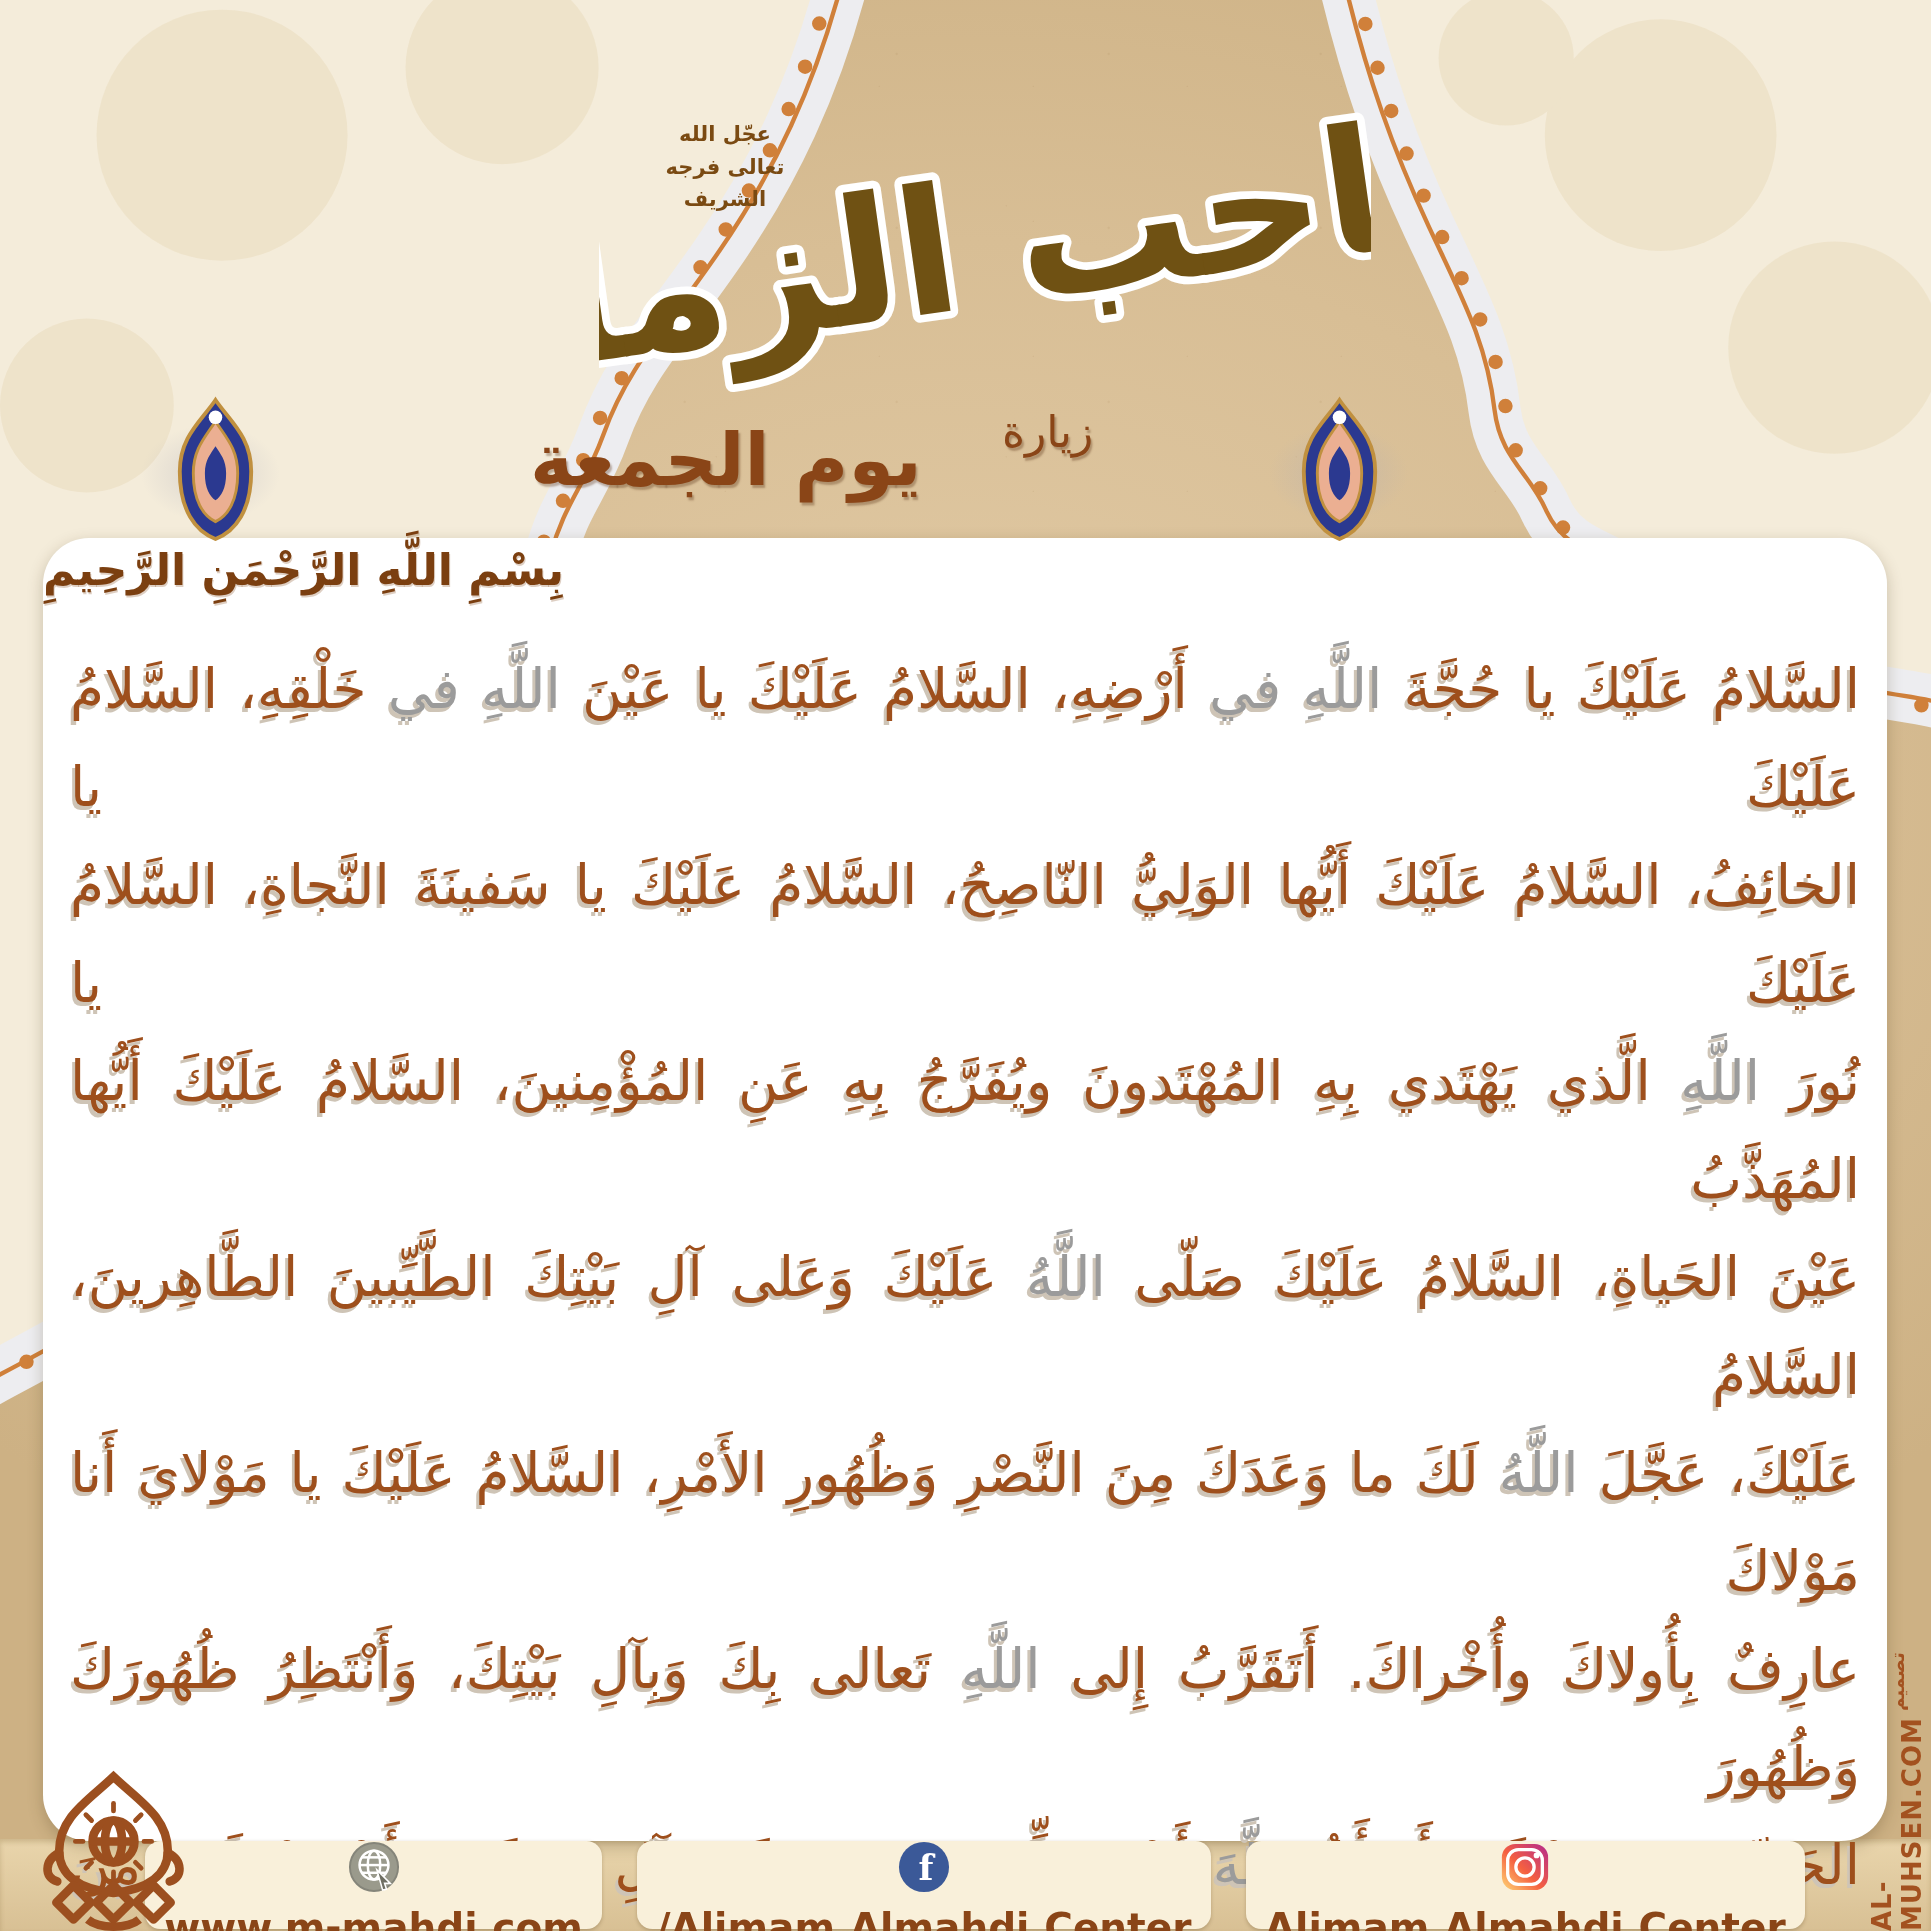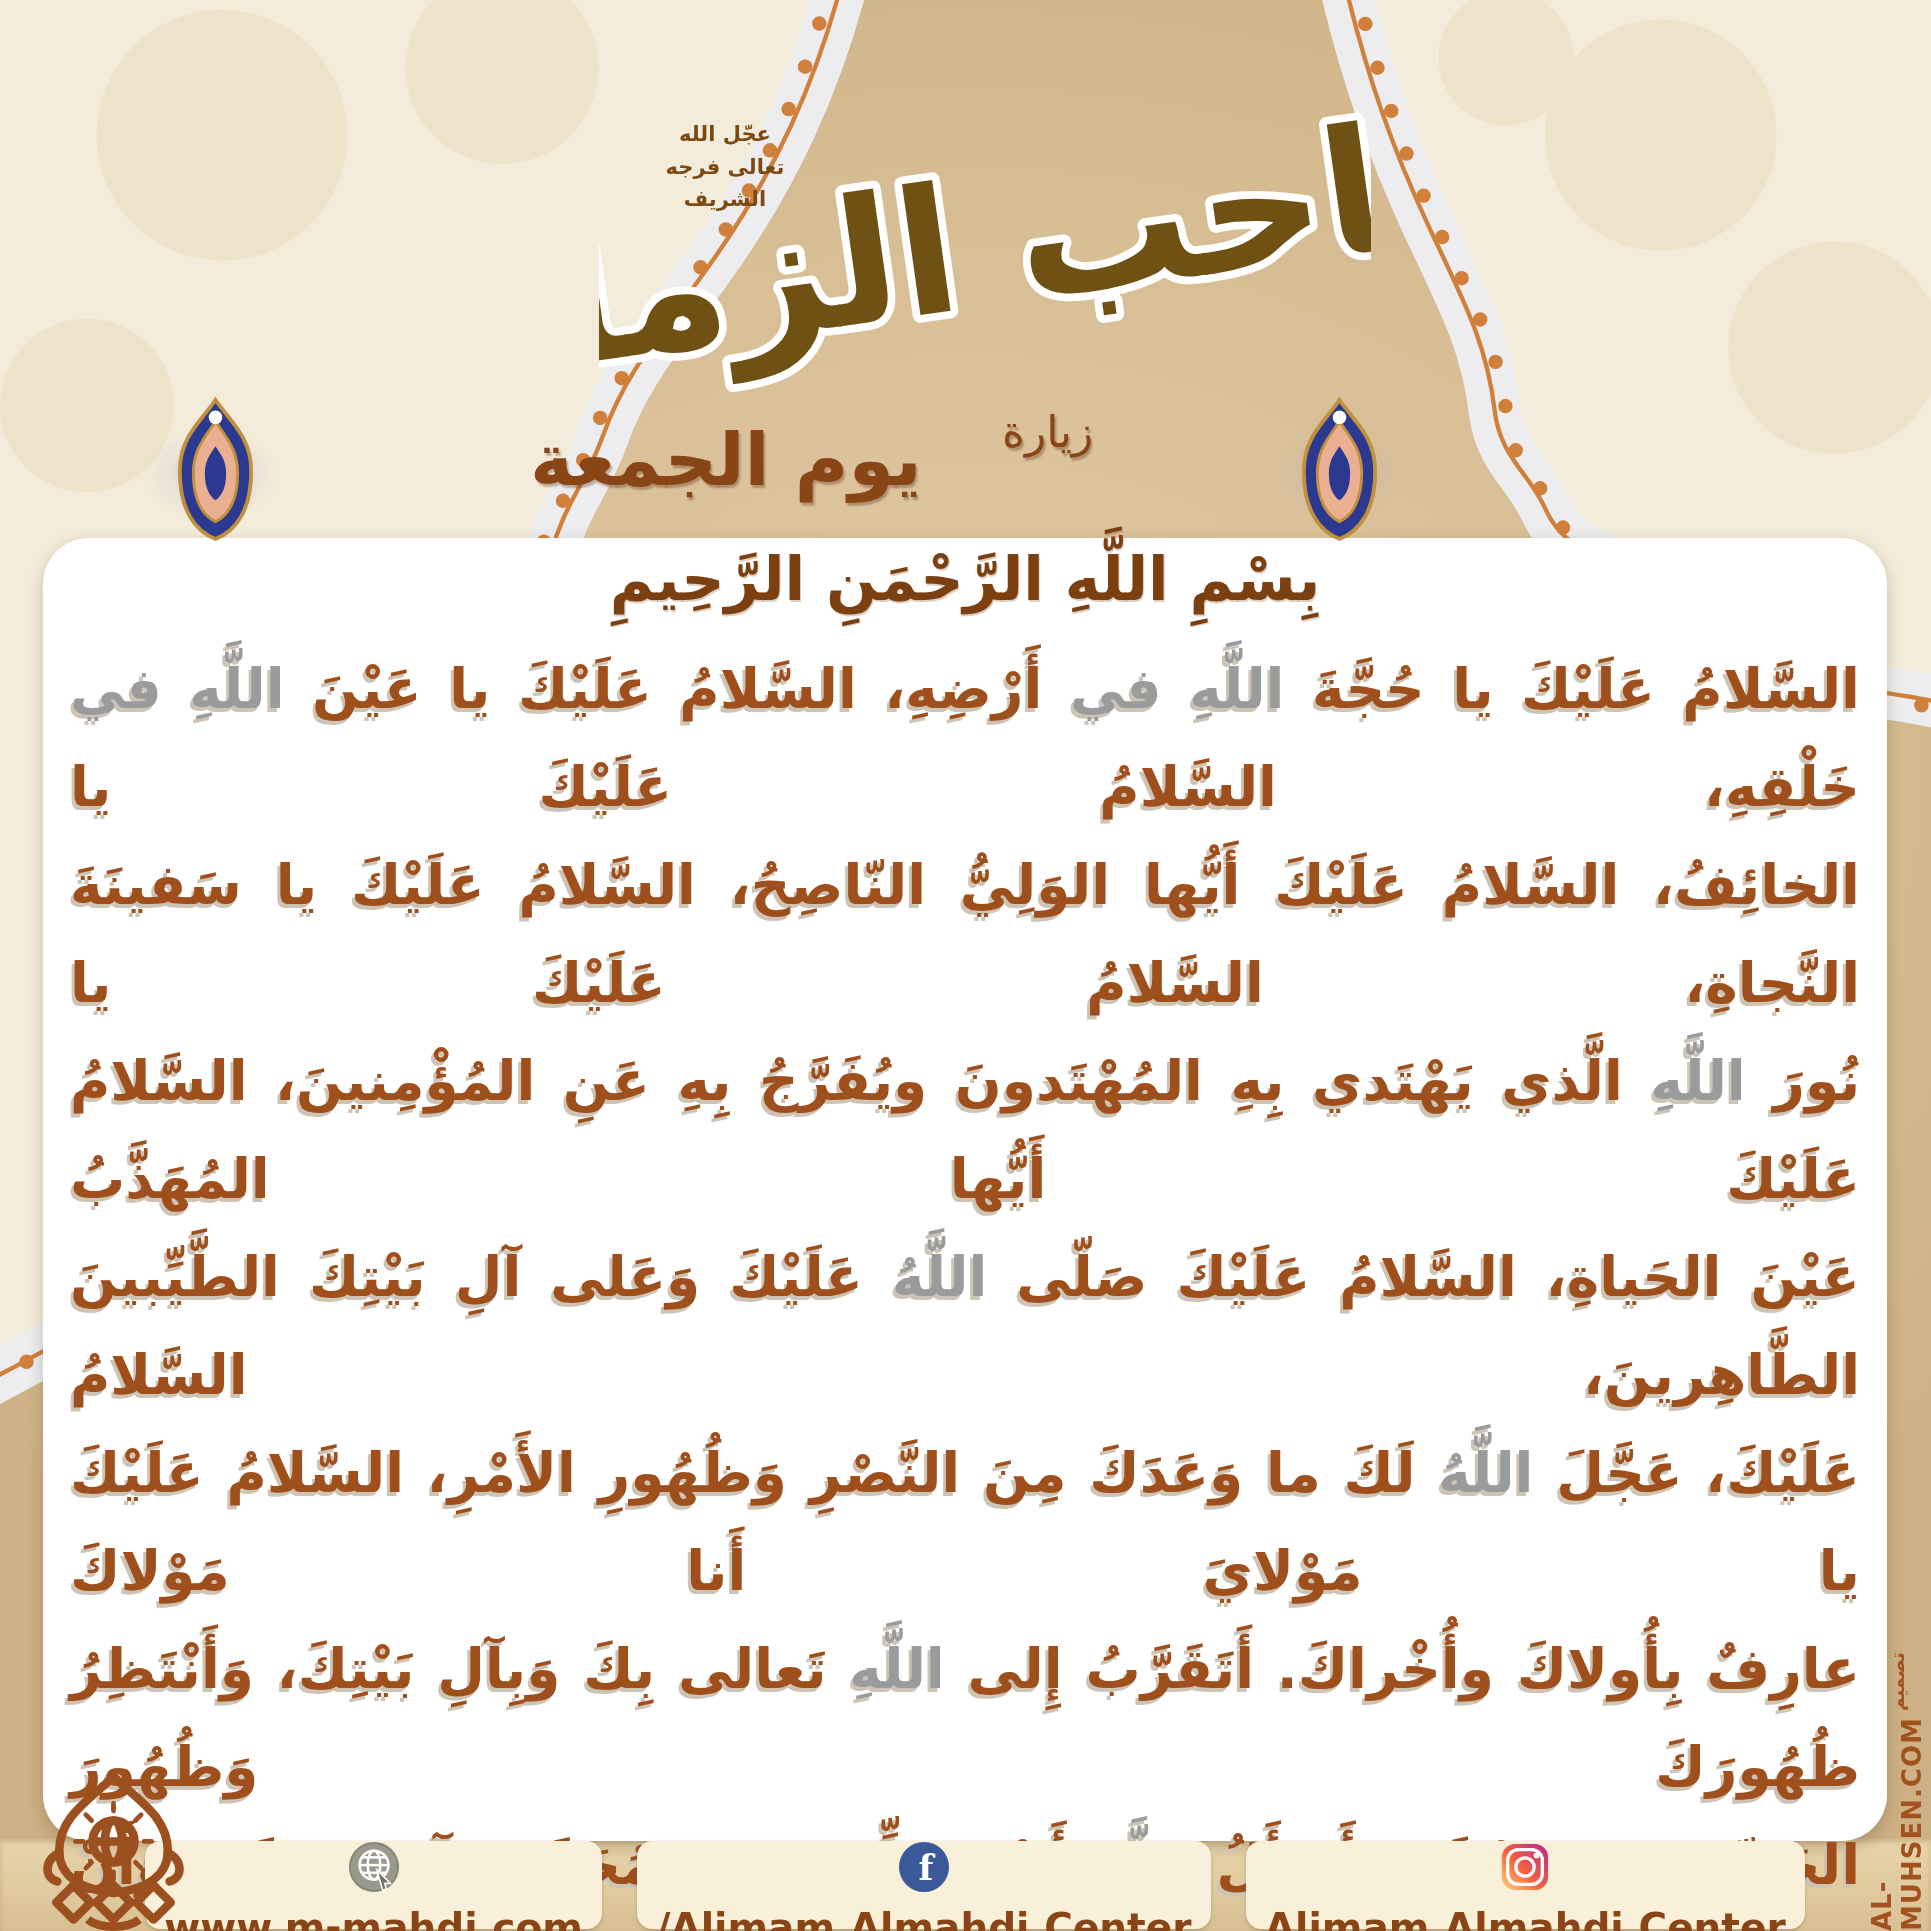--- a/index.html
+++ b/index.html
@@ -38,29 +38,29 @@
   .lace.right{left:1242px;top:406px;}
   .medallion{position:absolute;width:83px;height:145px;z-index:4;}
   .medallion.left{left:174px;top:396px;}
   .medallion.right{left:1298px;top:396px;}
   
   .content-box{
     position:absolute;left:43px;top:538px;width:1844px;height:1303px;z-index:3;
     background:#FFFFFF;border-radius:46px;box-shadow:0 5.8px 15.4px rgba(70,50,20,.25);
   }
   .basmala{
-    position:absolute;left:0;right:0;top:5.8px;text-align:center;direction:rtl;
-    font-size:60px;font-weight:bold;color:#7B3F10;text-shadow:1px 1.9px 0 rgba(123,63,16,.25);
+    position:absolute;left:0;right:0;top:5.8px;text-align:left;direction:rtl;
+    font-size:44px;font-weight:bold;color:#7B3F10;text-shadow:1px 1.9px 0 rgba(123,63,16,.25);
   }
   .prayer{
     position:absolute;left:27px;right:27px;top:102px;direction:rtl;
   }
   .prayer-line{
     display:block;width:100%;
-    font-size:55px;line-height:98px;font-weight:bold;color:var(--text-brown,#9E4F1C);
+    font-size:55px;line-height:98px;font-weight:normal;color:var(--text-brown,#9E4F1C);
     text-align:justify;text-align-last:justify;
     text-shadow:-2.9px 3.9px 0 #CEC4B6;
     white-space:normal;
   }
   .prayer-line .gray{color:var(--allah-gray,#9B9B9B);}
   
   .footer-bar{
     position:absolute;left:0;right:0;top:1839px;height:92px;z-index:2;
     background:linear-gradient(#E9D5AC,#D8C094);
     box-shadow:inset 0 2.9px 5.8px rgba(120,90,40,.25);

